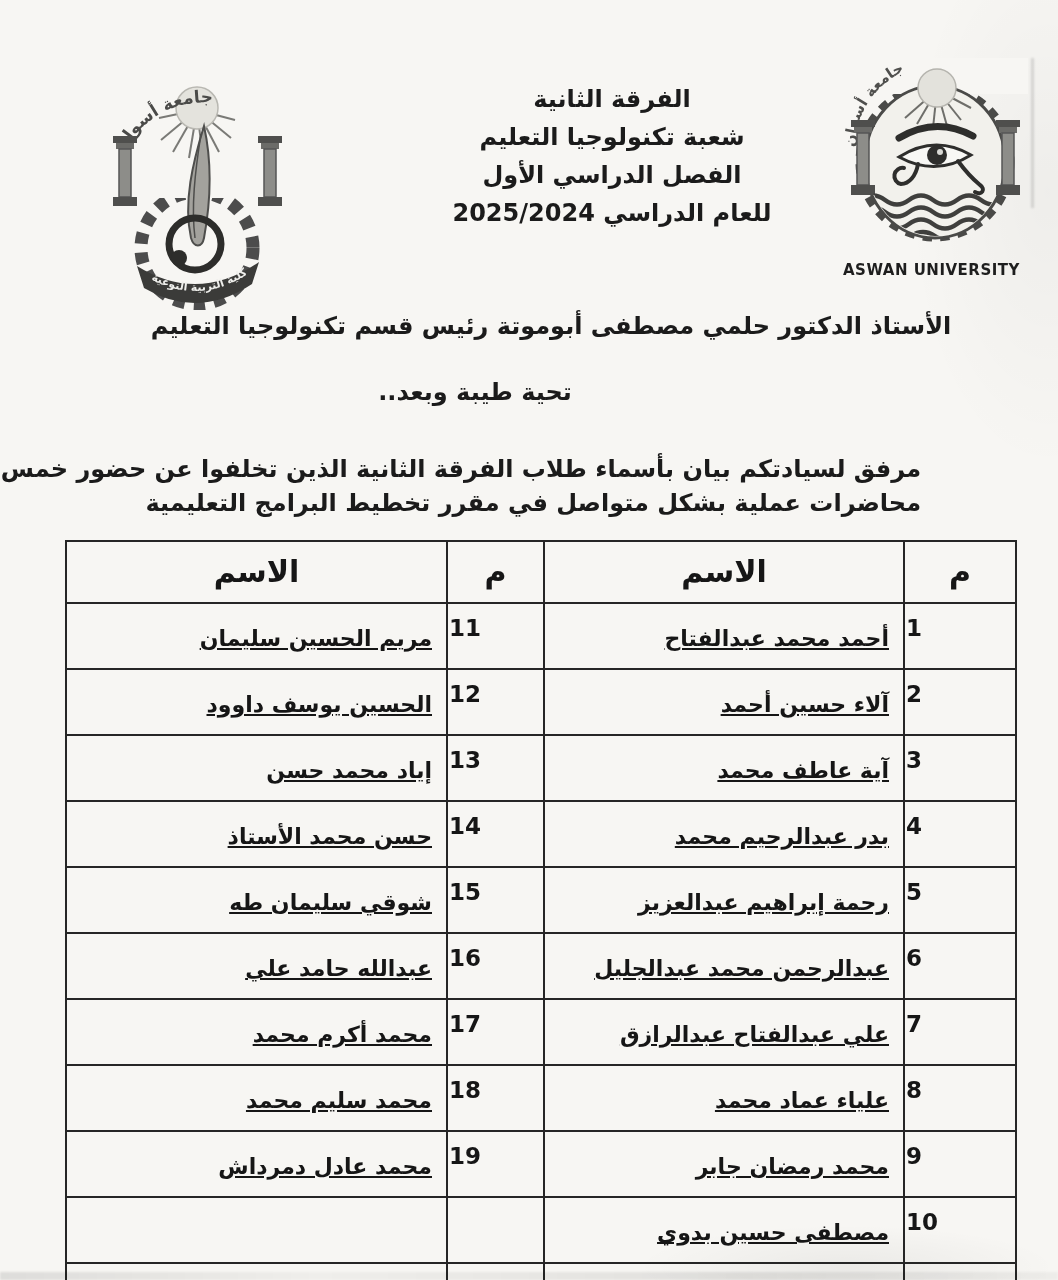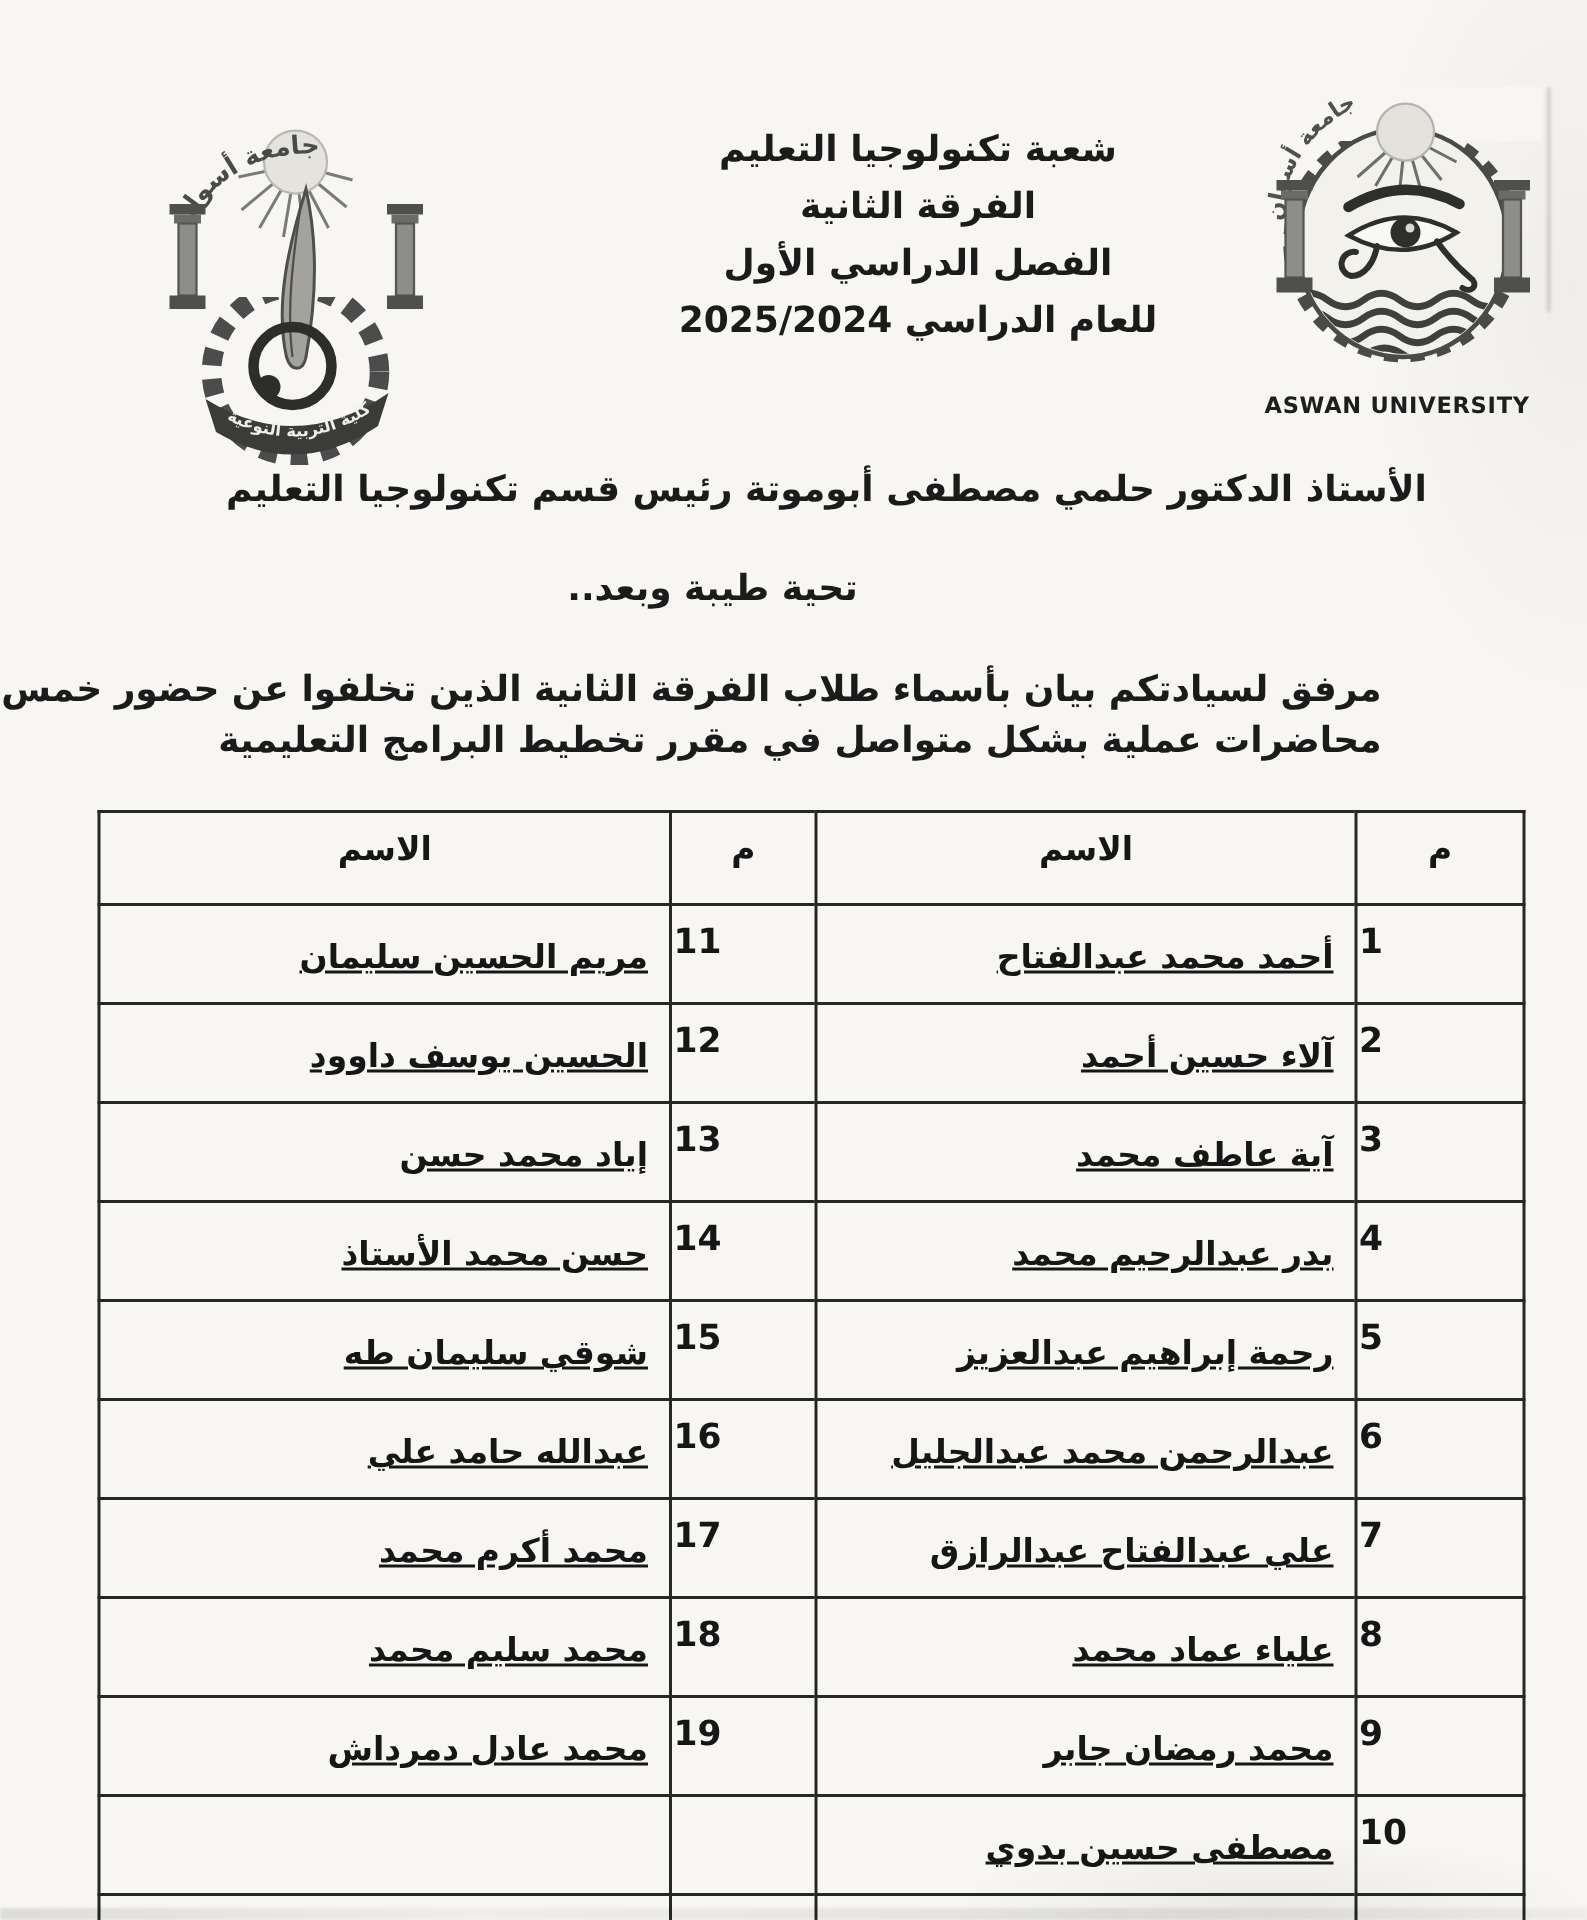--- a/index.html
+++ b/index.html
@@ -19,32 +19,32 @@
     background:linear-gradient(to right, rgba(0,0,0,0.10), rgba(0,0,0,0.03) 30%, rgba(0,0,0,0.09) 70%, rgba(0,0,0,0.04));
     filter:blur(1px);}
   
   .header-block{position:absolute;top:80px;left:412px;width:400px;
     text-align:center;direction:rtl;font-size:24px;line-height:38px;}
   .header-block div{white-space:nowrap;}
   .addressee{position:absolute;top:312px;left:111px;width:880px;
     text-align:center;direction:rtl;font-size:24px;white-space:nowrap;}
   .greeting{position:absolute;top:378px;left:370px;width:210px;
     text-align:center;direction:rtl;font-size:24px;white-space:nowrap;}
-  .body-par{position:absolute;top:442px;left:161px;width:760px;
+  .body-par{position:absolute;top:452px;left:161px;width:760px;
     text-align:center;direction:rtl;font-size:24px;line-height:34px;}
   .body-par div{white-space:nowrap;}
   
   table.roster{position:absolute;top:540px;left:65px;width:950px;
     border-collapse:collapse;table-layout:fixed;direction:rtl;}
   .roster td,.roster th{border:2px solid #262626;vertical-align:top;
     font-weight:bold;color:#161616;overflow:hidden;}
   .roster tr.hdr{height:62px;}
   .roster tr.row{height:66px;}
   .roster tr.partial{height:30px;}
-  .roster th{font-size:22px;text-align:center;padding-top:12px;}
+  .roster th{font-size:30px;text-align:center;padding-top:12px;}
   .roster td.num{font-size:23px;text-align:left;padding-top:11px;}
   .roster td.name{font-size:22px;text-align:right;padding:22px 14px 0 4px;text-decoration:underline;}
   
   .logo-college{position:absolute;top:62px;left:95px;width:205px;height:248px;}
   .logo-univ{position:absolute;top:58px;left:843px;width:185px;}
   .univ-caption{text-align:left;font-size:15px;letter-spacing:0.5px;
     color:#1e1e1e;margin-top:3px;font-weight:bold;white-space:nowrap;}
 </style>
 </head>
 <body>
@@ -167,22 +167,22 @@
         <path d="M 18,142 q 12,-9 24,0 t 24,0 t 24,0 t 24,0 t 24,0 t 24,0"></path>
         <path d="M 18,154 q 12,-9 24,0 t 24,0 t 24,0 t 24,0 t 24,0 t 24,0"></path>
         <path d="M 18,166 q 12,-9 24,0 t 24,0 t 24,0 t 24,0 t 24,0 t 24,0"></path>
         <path d="M 20,178 q 12,-8 24,0 t 24,0 t 24,0 t 24,0 t 24,0"></path>
       </g>
     </svg>
     <div class="univ-caption">ASWAN UNIVERSITY</div>
   </div>
 
   <div class="header-block">
+    <div>الفرقة الثانية</div>
     <div>شعبة تكنولوجيا التعليم</div>
-    <div>الفرقة الثانية</div>
     <div>الفصل الدراسي الأول</div>
     <div>للعام الدراسي 2025/2024</div>
   </div>
 
   <div class="addressee">الأستاذ الدكتور حلمي مصطفى أبوموتة رئيس قسم تكنولوجيا التعليم</div>
 
   <div class="greeting">تحية طيبة وبعد..</div>
 
   <div class="body-par">
     <div>مرفق لسيادتكم بيان بأسماء طلاب الفرقة الثانية الذين تخلفوا عن حضور خمس</div>

